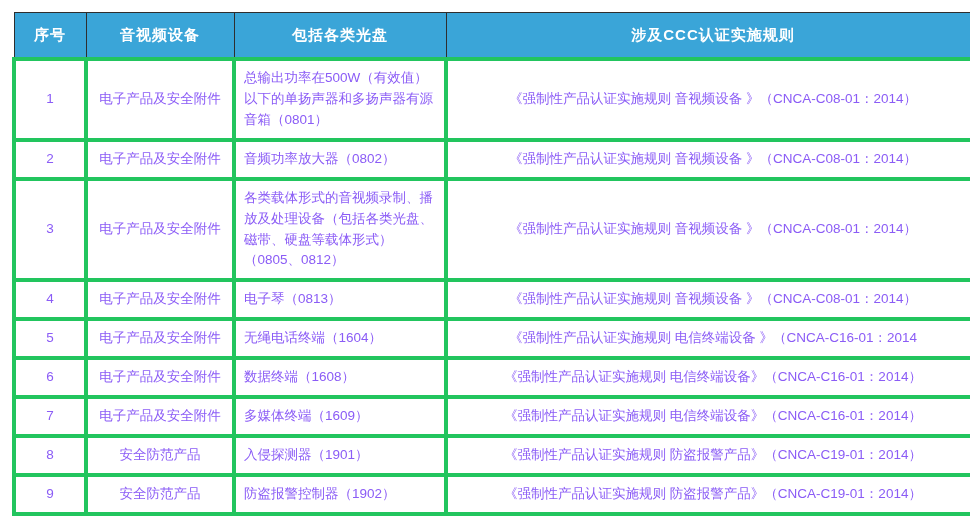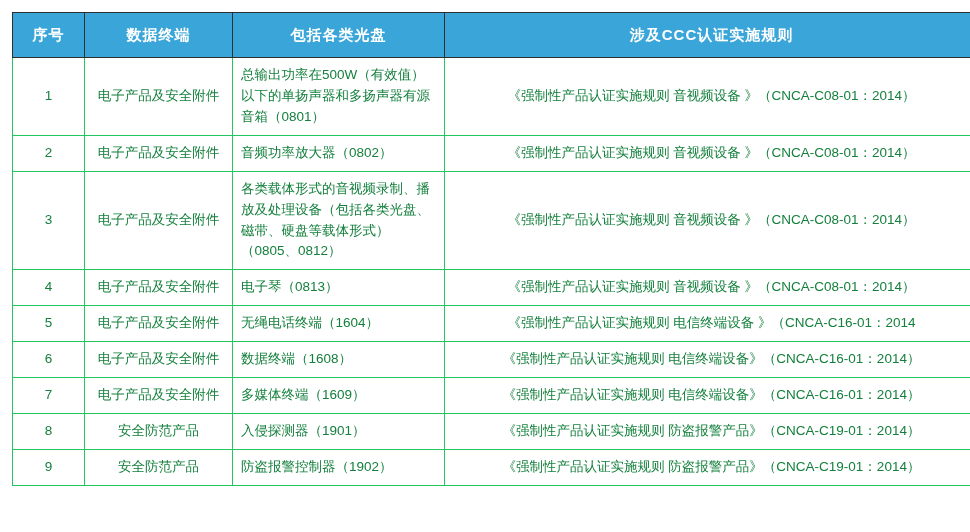--- a/index.html
+++ b/index.html
@@ -33,23 +33,23 @@
     color: #ffffff;
     font-size: 15px;
     font-weight: bold;
     text-align: center;
     padding: 8px 4px;
     border: 1px solid #2e2e2e;
     letter-spacing: 1px;
     height: 28px;
   }
   table.cert-table td {
-    border: 1px solid #22c55e;
+    border: 4px solid #22c55e;
     font-size: 13.5px;
-    color: #15803d;
+    color: #8b5cf6;
     padding: 7px 8px;
     vertical-align: middle;
     line-height: 1.55;
   }
   td.c-idx {
     text-align: center;
     width: 72px;
     font-size: 14px;
   }
   td.c-cat {
@@ -117,21 +117,21 @@
   <table class="cert-table">
     <colgroup>
       <col class="idx">
       <col class="cat">
       <col class="kind">
       <col class="rule">
     </colgroup>
     <thead>
       <tr>
         <th>序号</th>
-        <th>数据终端</th>
+        <th>音视频设备</th>
         <th>包括各类光盘</th>
         <th>涉及CCC认证实施规则</th>
       </tr>
     </thead>
     <tbody>
       <tr>
         <td class="c-idx">1</td>
         <td class="c-cat">电子产品及安全附件</td>
         <td class="c-kind">总输出功率在500W（有效值）以下的单扬声器和多扬声器有源音箱（0801）</td>
         <td class="c-rule">《强制性产品认证实施规则 音视频设备 》（CNCA-C08-01：2014）</td>

